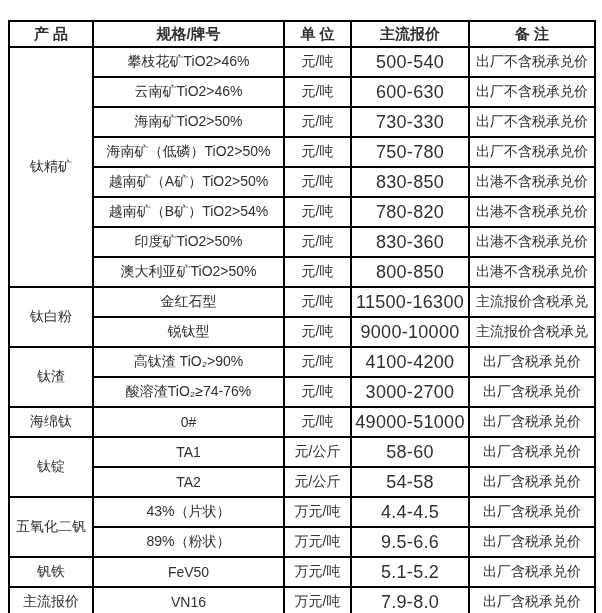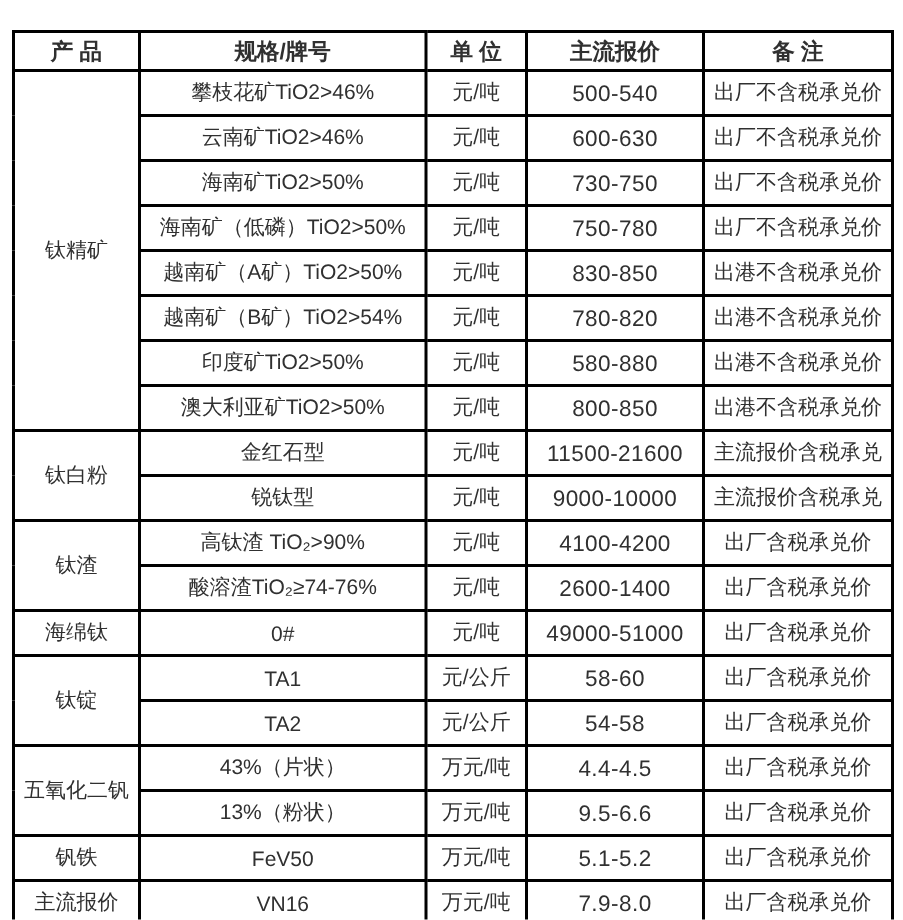--- a/index.html
+++ b/index.html
@@ -44,21 +44,21 @@
     height: 28px;
     font-size: 14px;
     font-weight: 500;
   }
   table.price-table td.product {
     font-size: 14px;
     font-weight: 500;
     border-radius: 11px;
   }
   table.price-table td.price {
-    font-size: 15px;
+    font-size: 18px;
     letter-spacing: 0.3px;
     border-radius: 13px;
   }
 </style>
 </head>
 <body>
 
 <div class="wrap">
   <table class="price-table">
     <colgroup>
@@ -88,21 +88,21 @@
       </tr>
       <tr>
         <td class="spec">云南矿TiO2&gt;46%</td>
         <td class="unit">元/吨</td>
         <td class="price">600-630</td>
         <td class="note">出厂不含税承兑价</td>
       </tr>
       <tr>
         <td class="spec">海南矿TiO2&gt;50%</td>
         <td class="unit">元/吨</td>
-        <td class="price">730-750</td>
+        <td class="price">730-330</td>
         <td class="note">出厂不含税承兑价</td>
       </tr>
       <tr>
         <td class="spec">海南矿（低磷）TiO2&gt;50%</td>
         <td class="unit">元/吨</td>
         <td class="price">750-780</td>
         <td class="note">出厂不含税承兑价</td>
       </tr>
       <tr>
         <td class="spec">越南矿（A矿）TiO2&gt;50%</td>
@@ -112,55 +112,55 @@
       </tr>
       <tr>
         <td class="spec">越南矿（B矿）TiO2&gt;54%</td>
         <td class="unit">元/吨</td>
         <td class="price">780-820</td>
         <td class="note">出港不含税承兑价</td>
       </tr>
       <tr>
         <td class="spec">印度矿TiO2&gt;50%</td>
         <td class="unit">元/吨</td>
-        <td class="price">580-880</td>
+        <td class="price">830-360</td>
         <td class="note">出港不含税承兑价</td>
       </tr>
       <tr>
         <td class="spec">澳大利亚矿TiO2&gt;50%</td>
         <td class="unit">元/吨</td>
         <td class="price">800-850</td>
         <td class="note">出港不含税承兑价</td>
       </tr>
 
       <tr>
         <td class="product" rowspan="2">钛白粉</td>
         <td class="spec">金红石型</td>
         <td class="unit">元/吨</td>
-        <td class="price">11500-21600</td>
+        <td class="price">11500-16300</td>
         <td class="note">主流报价含税承兑</td>
       </tr>
       <tr>
         <td class="spec">锐钛型</td>
         <td class="unit">元/吨</td>
         <td class="price">9000-10000</td>
         <td class="note">主流报价含税承兑</td>
       </tr>
 
       <tr>
         <td class="product" rowspan="2">钛渣</td>
         <td class="spec">高钛渣 TiO₂&gt;90%</td>
         <td class="unit">元/吨</td>
         <td class="price">4100-4200</td>
         <td class="note">出厂含税承兑价</td>
       </tr>
       <tr>
         <td class="spec">酸溶渣TiO₂≥74-76%</td>
         <td class="unit">元/吨</td>
-        <td class="price">2600-1400</td>
+        <td class="price">3000-2700</td>
         <td class="note">出厂含税承兑价</td>
       </tr>
 
       <tr>
         <td class="product">海绵钛</td>
         <td class="spec">0#</td>
         <td class="unit">元/吨</td>
         <td class="price">49000-51000</td>
         <td class="note">出厂含税承兑价</td>
       </tr>
@@ -180,21 +180,21 @@
       </tr>
 
       <tr>
         <td class="product" rowspan="2">五氧化二钒</td>
         <td class="spec">43%（片状）</td>
         <td class="unit">万元/吨</td>
         <td class="price">4.4-4.5</td>
         <td class="note">出厂含税承兑价</td>
       </tr>
       <tr>
-        <td class="spec">13%（粉状）</td>
+        <td class="spec">89%（粉状）</td>
         <td class="unit">万元/吨</td>
         <td class="price">9.5-6.6</td>
         <td class="note">出厂含税承兑价</td>
       </tr>
 
       <tr>
         <td class="product">钒铁</td>
         <td class="spec">FeV50</td>
         <td class="unit">万元/吨</td>
         <td class="price">5.1-5.2</td>

